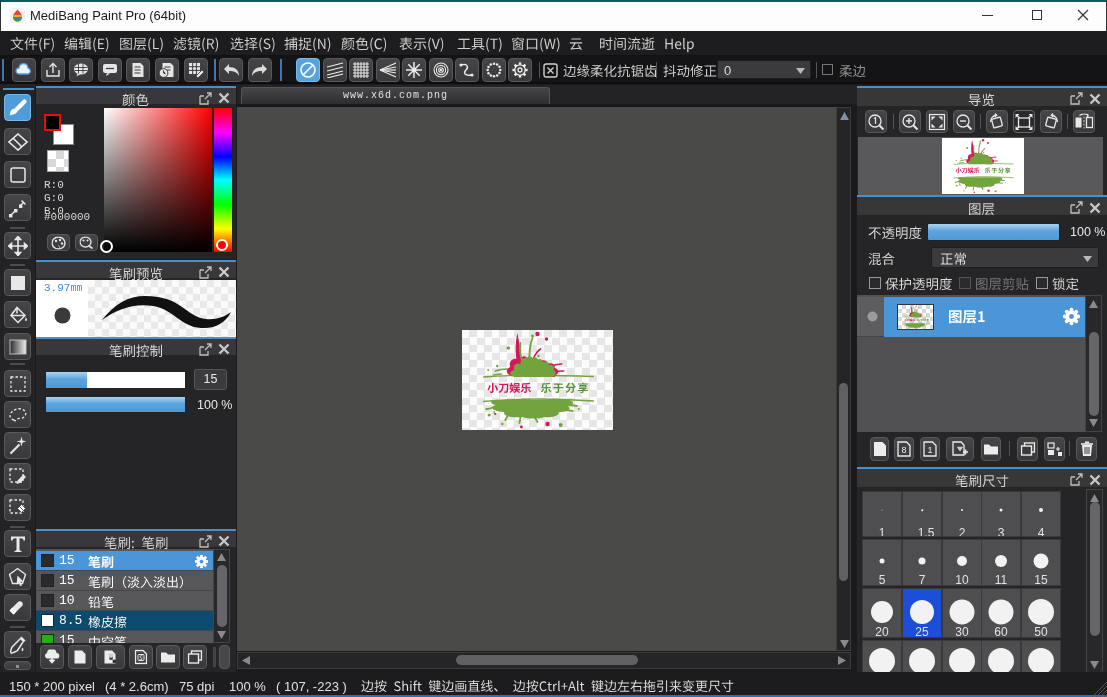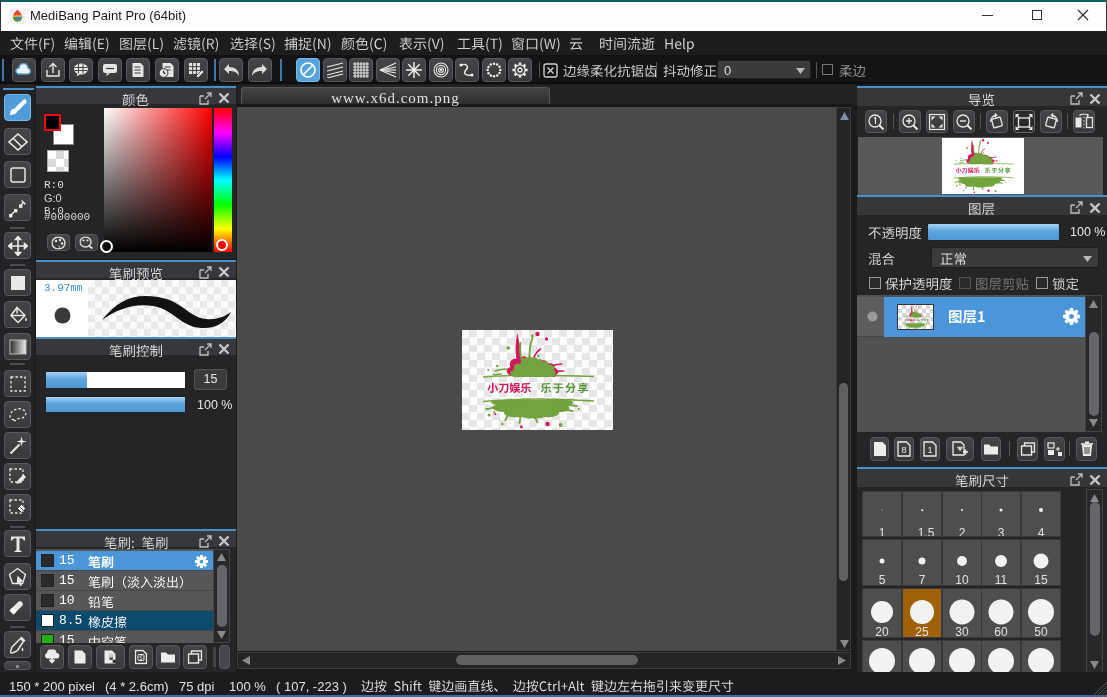--- a/index.html
+++ b/index.html
@@ -384,21 +384,21 @@
         </svg>
         <svg class="pico" style="right:6px" width="12" height="12" viewBox="0 0 12 12">
           <path d="M1.5 1.5 L10.5 10.5 M10.5 1.5 L1.5 10.5" stroke="#c8c8c8" stroke-width="2.4"></path>
         </svg>
       </div>
     </div>
 <div class="abs" style="left:53px;top:124px;width:21px;height:21px;background:#fff;border:1px solid #888"></div>
 <div class="abs" style="left:44px;top:114px;width:17px;height:17px;background:#000;border:2px solid #ee0b0b"></div>
 <div class="abs" style="left:47px;top:150px;width:22px;height:22px;border:1px solid #aaa;background:repeating-conic-gradient(#d9d9d9 0% 25%, #fff 0% 50%);background-size:16px 16px"></div>
 <div class="abs" style="left:44px;top:179px;font-family:Liberation Mono,monospace;font-size:11px;color:#d8d8d8">R:0</div>
-<div class="abs" style="left:44px;top:192px;font-family:Liberation Sans, sans-serif;font-size:11px;color:#d8d8d8">G:0</div>
+<div class="abs" style="left:44px;top:192px;font-family:Liberation Mono, monospace;font-size:11px;color:#d8d8d8">G:0</div>
 <div class="abs" style="left:44px;top:205px;font-family:Liberation Mono,monospace;font-size:11px;color:#d8d8d8">B:0</div>
 <div class="abs" style="left:44px;top:211px;font-family:Liberation Mono,monospace;font-size:11px;color:#d8d8d8">#000000</div>
 <div class="btn" style="left:47px;top:234px;width:23px;height:17px">
       <svg width="15" height="13" viewBox="0 0 15 13">
         <ellipse cx="7" cy="6.5" rx="6.5" ry="6" fill="none" stroke="#e0e0e0" stroke-width="1.5"></ellipse>
         <circle cx="4.5" cy="4.5" r="1.2" fill="#e0e0e0"></circle>
         <circle cx="8.5" cy="3.5" r="1.2" fill="#e0e0e0"></circle>
         <circle cx="10.5" cy="7" r="1.2" fill="#e0e0e0"></circle>
         <path d="M7 9 C8 10 9 12 7 12.5" stroke="#e0e0e0" fill="none"></path>
       </svg>
@@ -574,21 +574,21 @@
         <rect x="4" y="1" width="10" height="9" fill="none" stroke="#ececec" stroke-width="1.4"></rect>
         <rect x="1" y="4" width="10" height="9" fill="#3a3a3d" stroke="#ececec" stroke-width="1.4"></rect>
       </svg>
     </div>
 <div class="abs" style="left:213px;top:647px;width:3px;height:20px;background:#444"></div>
 <div class="abs" style="left:219px;top:645px;width:11px;height:24px;background:#47474b;border:1px solid #59595d;border-radius:4px"></div>
     <div class="abs" style="left:236px;top:84px;width:621px;height:588px;background:#1b1b1d"></div>
 <div class="abs" style="left:237px;top:85px;width:620px;height:19px;background:#232326"></div>
 <div class="abs" style="left:237px;top:104px;width:614px;height:3px;background:#18181a"></div>
 <div class="abs" style="left:241px;top:87px;width:309px;height:17px;background:linear-gradient(#454547,#2d2d2f);border:1px solid #555;border-bottom:none;border-radius:3px 3px 0 0">
-      <div style="position:absolute;left:0;right:0;top:2px;text-align:center;font-family:Liberation Serif, serif;font-size:15px;color:#e0e0e0;letter-spacing:1px">www.x6d.com.png</div>
+      <div style="position:absolute;left:0;right:0;top:2px;text-align:center;font-family:Liberation Mono, monospace;font-size:10px;color:#e0e0e0;letter-spacing:1px">www.x6d.com.png</div>
     </div>
 <div class="abs" style="left:237px;top:107px;width:599px;height:544px;background:#4a4a48"></div>
 <div class="abs" style="left:462px;top:330px;width:151px;height:100px;background:repeating-conic-gradient(#e6e6e6 0% 25%, #fcfcfc 0% 50%);background-size:15px 15px"><svg width="151" height="100" viewBox="0 0 150 100" preserveAspectRatio="none">
 <g>
 <path d="M36 70 C28 70 26 73 34 75 C26 77 30 81 42 82 C40 86 50 88 60 87 C66 89 76 89 82 87 C90 88 98 85 96 82 C104 82 110 79 105 76 C112 75 112 71 106 70Z" fill="#72a33d"></path>
 <path d="M46 84 C45 87 44 88 43 90 M58 87 C58 89 57.5 91 57 93 M72 87 C73 89 74 90 75 92 M96 79 C101 80 105 80 110 81 M98 75 C104 75 109 75 114 76 M34 76 C30 78 27 79 24 79" stroke="#72a33d" stroke-width="1.8" fill="none" stroke-linecap="round"></path>
 <circle cx="27" cy="85" r="1.6" fill="#72a33d"></circle>
           <circle cx="32" cy="82" r="1" fill="#72a33d"></circle>
           <circle cx="40" cy="94" r="1.2" fill="#72a33d"></circle>
           <circle cx="98" cy="95" r="1.9" fill="#72a33d"></circle>
@@ -983,21 +983,21 @@
         <div style="position:absolute;left:0;right:0;top:35px;text-align:center;font-size:12px;line-height:11px;color:#e2e2e2">11</div>
       </div>
       <div style="position:absolute;left:1021px;top:539px;width:40px;height:47px;background:#4e4e51;border:1px solid #39393c;overflow:hidden">
         <div style="position:absolute;left:50%;top:21px;transform:translate(-50%,-50%);width:15px;height:15px;border-radius:50%;background:#f2f2f2"></div>
         <div style="position:absolute;left:0;right:0;top:35px;text-align:center;font-size:12px;line-height:11px;color:#e2e2e2">15</div>
       </div>
       <div style="position:absolute;left:862px;top:588px;width:40px;height:50px;background:#4e4e51;border:1px solid #39393c;overflow:hidden">
         <div style="position:absolute;left:50%;top:23px;transform:translate(-50%,-50%);width:22px;height:22px;border-radius:50%;background:#f2f2f2"></div>
         <div style="position:absolute;left:0;right:0;top:38px;text-align:center;font-size:12px;line-height:11px;color:#e2e2e2">20</div>
       </div>
-      <div style="position:absolute;left:902px;top:588px;width:40px;height:50px;background:#a16207;border:1px solid #39393c;overflow:hidden">
+      <div style="position:absolute;left:902px;top:588px;width:40px;height:50px;background:#1d4ed8;border:1px solid #39393c;overflow:hidden">
         <div style="position:absolute;left:50%;top:23px;transform:translate(-50%,-50%);width:24px;height:24px;border-radius:50%;background:#f2f2f2"></div>
         <div style="position:absolute;left:0;right:0;top:38px;text-align:center;font-size:12px;line-height:11px;color:#e2e2e2">25</div>
       </div>
       <div style="position:absolute;left:942px;top:588px;width:40px;height:50px;background:#4e4e51;border:1px solid #39393c;overflow:hidden">
         <div style="position:absolute;left:50%;top:23px;transform:translate(-50%,-50%);width:25px;height:25px;border-radius:50%;background:#f2f2f2"></div>
         <div style="position:absolute;left:0;right:0;top:38px;text-align:center;font-size:12px;line-height:11px;color:#e2e2e2">30</div>
       </div>
       <div style="position:absolute;left:981px;top:588px;width:40px;height:50px;background:#4e4e51;border:1px solid #39393c;overflow:hidden">
         <div style="position:absolute;left:50%;top:23px;transform:translate(-50%,-50%);width:25px;height:25px;border-radius:50%;background:#f2f2f2"></div>
         <div style="position:absolute;left:0;right:0;top:38px;text-align:center;font-size:12px;line-height:11px;color:#e2e2e2">60</div>

